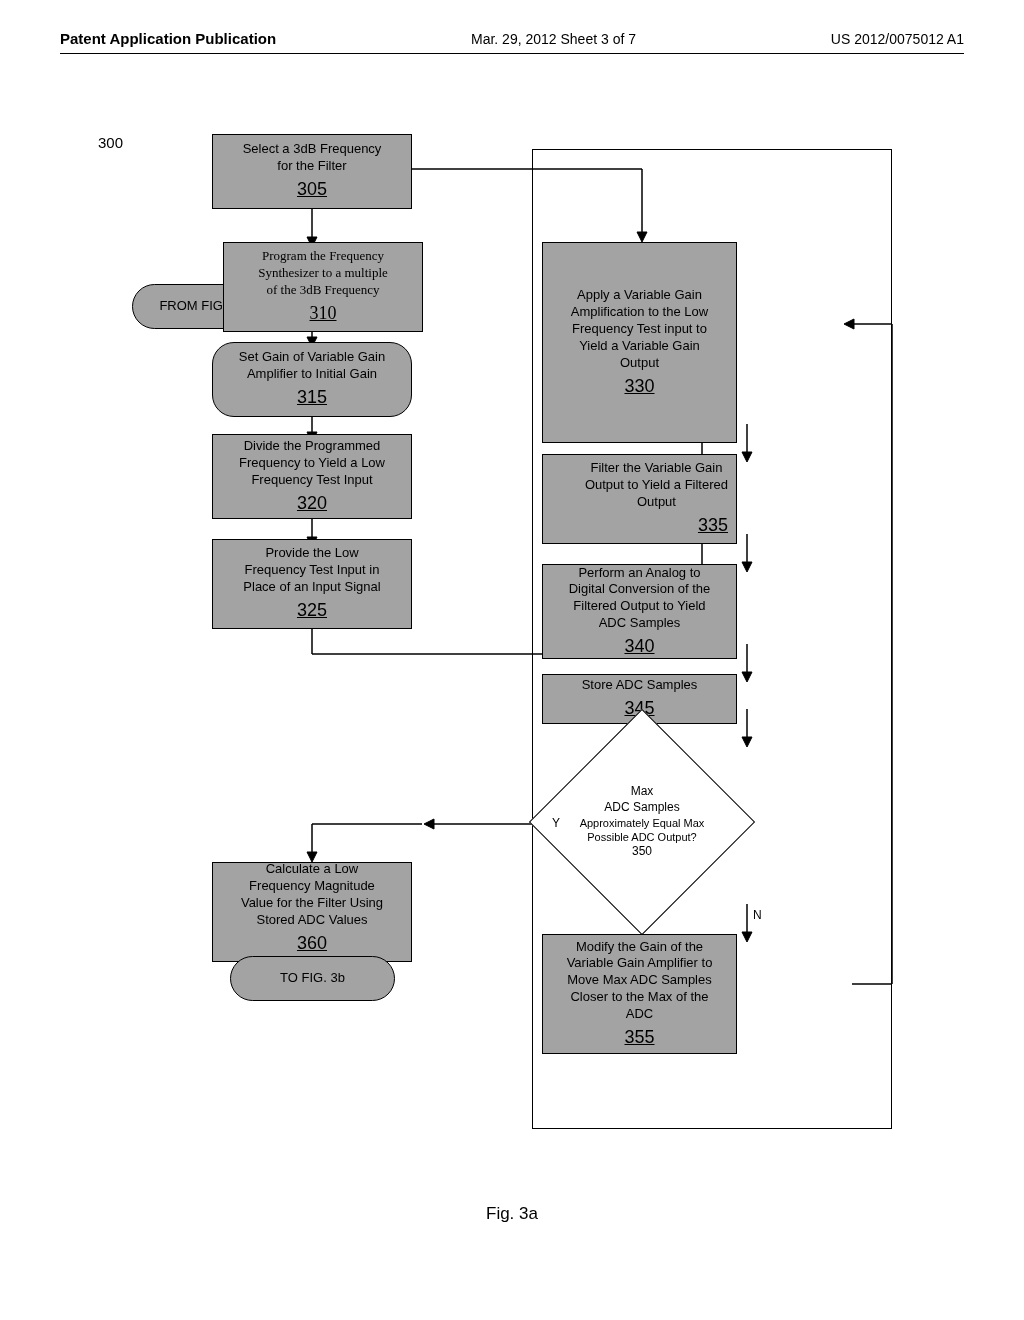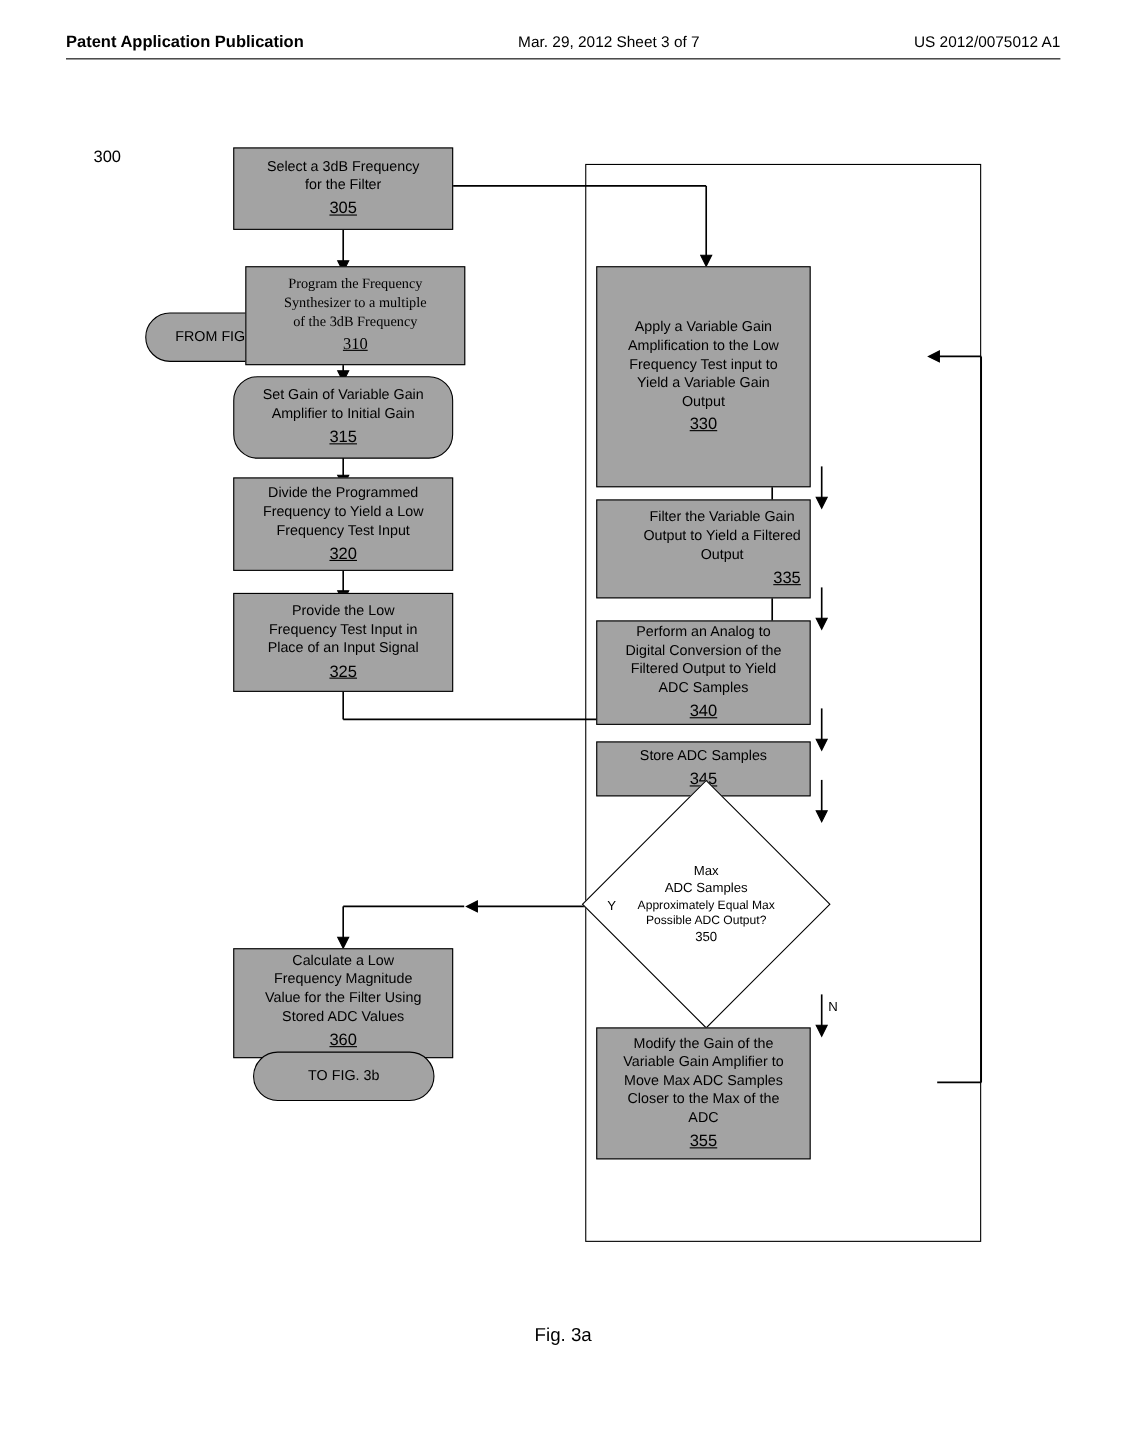--- a/index.html
+++ b/index.html
@@ -59,21 +59,21 @@
       flex-direction: column;
       align-items: center;
       justify-content: center;
       font-size: 13px;
       line-height: 1.3;
       padding: 6px 8px;
     }
     .box .step-num {
       text-decoration: underline;
       margin-top: 3px;
-      font-size: 15px;
+      font-size: 18px;
     }
     .box.rounded {
       border-radius: 50px;
     }
     .diamond {
       position: absolute;
       text-align: center;
       font-size: 12px;
       line-height: 1.3;
     }
@@ -131,21 +131,21 @@
 <body>
 
 <div class="page">
   <div class="header">
     <div class="header-left">Patent Application Publication</div>
     <div class="header-center">Mar. 29, 2012  Sheet 3 of 7</div>
     <div class="header-right">US 2012/0075012 A1</div>
   </div>
 
   <div class="diagram-area">
-    <div class="label-300" style="left:3px; top:40px;">300</div>
+    <div class="label-300" style="left:16px; top:40px;">300</div>
 
     <div class="flowchart">
 
       <svg class="arrows-svg">
 
         <line x1="230" y1="115" x2="230" y2="145"></line>
         <polygon points="225,143 235,143 230,153"></polygon>
 
         <line x1="175" y1="212" x2="180" y2="212"></line>
         <line x1="180" y1="212" x2="180" y2="175"></line>

